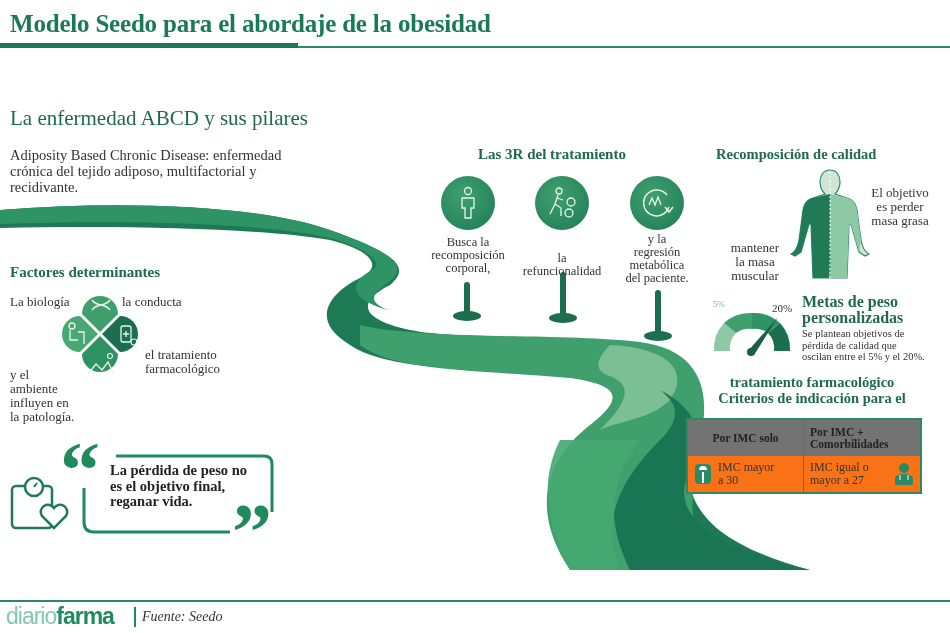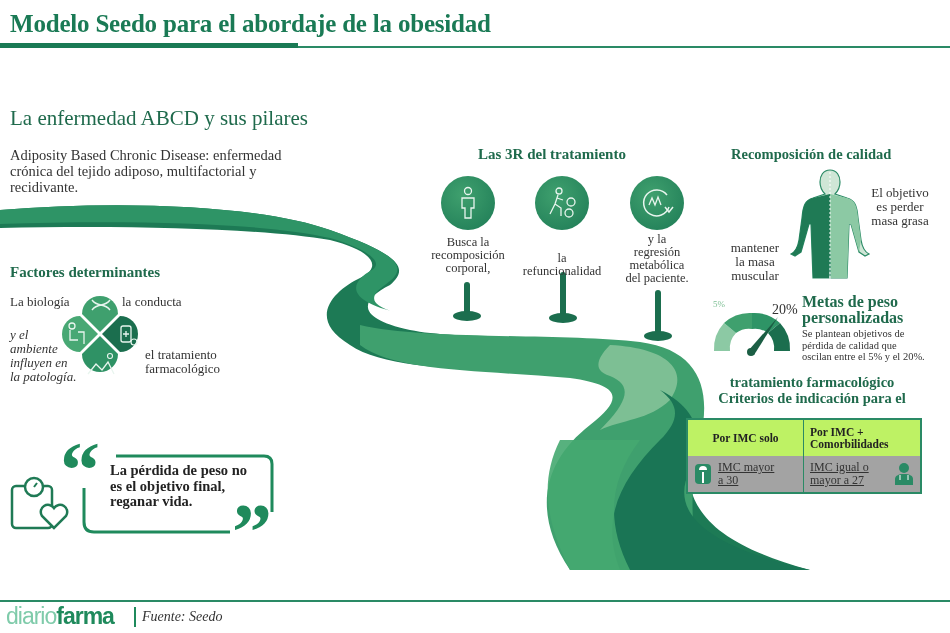--- a/index.html
+++ b/index.html
@@ -10,22 +10,22 @@
   .title-bar-thin { left: 298px; top: 46px; width: 652px; height: 2px; background: #2a8a65; }
   .sub-title { left: 10px; top: 106px; font-family: "Liberation Serif", serif; font-size: 21px; color: #1f6a4c; }
   .desc { left: 10px; top: 147px; width: 300px; font-family: "Liberation Serif", serif; font-size: 14.5px; line-height: 16px; color: #333; }
   .section-h { font-family: "Liberation Serif", serif; font-weight: bold; color: #1f6a4c; }
   .body-t { font-family: "Liberation Serif", serif; font-size: 13px; line-height: 14px; color: #333; }
   .road { left: 0; top: 0; }
   .r3-circle { width: 54px; height: 54px; border-radius: 50%; background: radial-gradient(circle at 40% 35%, #3fa06e, #1d7a55); display:flex; align-items:center; justify-content:center; }
   .r3-label { font-family: "Liberation Serif", serif; font-size: 12.5px; line-height: 13px; color: #333; text-align: center; }
   .quote-text { left: 110px; top: 463px; width: 170px; font-family: "Liberation Serif", serif; font-weight: bold; font-size: 14.5px; line-height: 15.5px; color: #222; }
   .table { left: 686px; top: 418px; width: 236px; border: 2px solid #2a8a65; display: grid; grid-template-columns: 1fr 1fr; }
-  .th { background: #bef264; font-family: "Liberation Serif", serif; font-weight: bold; font-size: 11.5px; line-height: 12px; color: #222; padding: 4px 6px; height: 36px; display:flex; align-items:center; }
-  .td { font-family: "Liberation Serif", serif; font-size: 12px; line-height: 13px; color: #333; padding: 4px 6px; height: 36px; display:flex; align-items:center; gap:6px; background:#a3a3a3;text-decoration:underline; }
+  .th { background: #737373; font-family: "Liberation Serif", serif; font-weight: bold; font-size: 11.5px; line-height: 12px; color: #222; padding: 4px 6px; height: 36px; display:flex; align-items:center; }
+  .td { font-family: "Liberation Serif", serif; font-size: 12px; line-height: 13px; color: #333; padding: 4px 6px; height: 36px; display:flex; align-items:center; gap:6px; background:#f97316; }
   .cell-left { border-right: 1.5px solid #2a8a65; }
   .footer-line { left: 0; top: 600px; width: 950px; height: 2px; background: #2a8a65; }
   .logo { left: 6px; top: 603px; font-family: "Liberation Sans", sans-serif; font-size: 23px; letter-spacing: -1px; }
   .logo .a { color: #7fcbaa; }
   .logo .b { color: #1f8a5c; font-weight: bold; }
   .logo-sep { left: 134px; top: 607px; width: 2px; height: 20px; background: #1f8a5c; }
   .source { left: 142px; top: 609px; font-family: "Liberation Serif", serif; font-style: italic; font-size: 14px; color: #333; }
 </style>
 </head>
 <body>
@@ -62,21 +62,21 @@
 <div class="abs desc">Adiposity Based Chronic Disease: enfermedad crónica del tejido adiposo, multifactorial y recidivante.</div>
 
 <div class="abs section-h" style="left:10px; top:264px; font-size:15px;">Factores determinantes</div>
 
 <div class="abs body-t" style="left:10px; top:295px;font-family:Liberation Serif, serif;">La biología</div>
 <div class="abs body-t" style="left:122px; top:295px;">la conducta</div>
 <div class="abs body-t" style="left:145px; top:348px;">
   <div>el tratamiento</div>
   <div>farmacológico</div>
 </div>
-<div class="abs body-t" style="left:10px; top:328px;font-style:italic;">
+<div class="abs body-t" style="left:10px; top:368px;">
   <div>y el</div>
   <div>ambiente</div>
   <div>influyen en</div>
   <div>la patología.</div>
 </div>
 
 <svg class="abs" style="left:48px; top:282px;" width="104" height="104" viewBox="0 0 104 104">
 
   <g>
     <path d="M52,50 L34,32 A18,18 0 1 1 70,32 Z" transform="rotate(0 52 52)" fill="#3fa06e"></path>
@@ -161,21 +161,21 @@
       </svg>
   </div>
 </div>
 <div class="abs r3-label" style="left:610px; top:233px; width:94px;">
   <div>y la</div>
   <div>regresión</div>
   <div>metabólica</div>
   <div>del paciente.</div>
 </div>
 
-<div class="abs section-h" style="left:731px; top:146px; font-size:14.5px;">Recomposición de calidad</div>
+<div class="abs section-h" style="left:716px; top:146px; font-size:14.5px;">Recomposición de calidad</div>
 <svg class="abs" style="left:785px; top:168px;" width="90" height="112" viewBox="0 0 90 112">
   <path d="M45,2 C52,2 55,8 55,14 C55,20 52,24 50,26 L62,30 C70,32 72,38 73,50 L76,72 C77,78 80,84 84,86 L80,88 L74,84 L66,56 L64,56 L62,110 L46,110 L45,70 L44,110 L28,110 L26,56 L24,56 L16,84 L10,88 L6,86 C10,84 13,78 14,72 L17,50 C18,38 20,32 28,30 L40,26 C38,24 35,20 35,14 C35,8 38,2 45,2 Z" fill="#cfe6d6" stroke="#2a8a65" stroke-width="1.2"></path>
   <path d="M45,26 L28,30 C20,32 18,38 17,50 L14,72 C13,78 10,84 6,86 L10,88 L16,84 L24,56 L26,56 L28,110 L44,110 L45,70 Z" fill="#1f7a55"></path>
   <path d="M45,26 L62,30 C70,32 72,38 73,50 L76,72 L74,84 L66,56 L64,56 L62,110 L46,110 L45,70 Z" fill="#8cc9a4"></path>
   <line x1="45" y1="4" x2="45" y2="110" stroke="#ffffff" stroke-width="1" stroke-dasharray="2,2"></line>
 </svg>
 <div class="abs body-t" style="left:860px; top:186px; text-align:center; width:80px;">
   <div>El objetivo</div>
   <div>es perder</div>
   <div>masa grasa</div>
@@ -188,21 +188,21 @@
 
 <svg class="abs" style="left:706px; top:295px;" width="90" height="62" viewBox="0 0 90 62">
   <path d="M8,56 A38,38 0 0 1 18,28 L30,38 A22,22 0 0 0 24,56 Z" fill="#8cc9a4"></path>
   <path d="M18,28 A38,38 0 0 1 46,18 L46,34 A22,22 0 0 0 30,38 Z" fill="#3fa06e"></path>
   <path d="M46,18 A38,38 0 0 1 74,28 L62,38 A22,22 0 0 0 46,34 Z" fill="#2e9466"></path>
   <path d="M74,28 A38,38 0 0 1 84,56 L68,56 A22,22 0 0 0 62,38 Z" fill="#1b6e4e"></path>
   <path d="M42,56 L72,22 L48,60 Z" fill="#1b5e44"></path>
   <circle cx="45" cy="57" r="4" fill="#1b5e44"></circle>
 </svg>
 <div class="abs" style="left:713px; top:299px; font-family:'Liberation Serif',serif; font-size:9px; color:#7dbf94;">5%</div>
-<div class="abs" style="left:772px; top:302px; font-family:'Liberation Serif',serif; font-size:14px; color:#333;">20%</div>
+<div class="abs" style="left:772px; top:302px; font-family:'Liberation Serif',serif; font-size:11px; color:#333;">20%</div>
 <div class="abs section-h" style="left:802px; top:294px; font-size:16px; line-height:16px;">
   <div>Metas de peso</div>
   <div>personalizadas</div>
 </div>
 <div class="abs" style="left:802px; top:328px; font-family:'Liberation Serif',serif; font-size:10.5px; line-height:11.5px; color:#333;">
   <div>Se plantean objetivos de</div>
   <div>pérdida de calidad que</div>
   <div>oscilan entre el 5% y el 20%.</div>
 </div>
 

